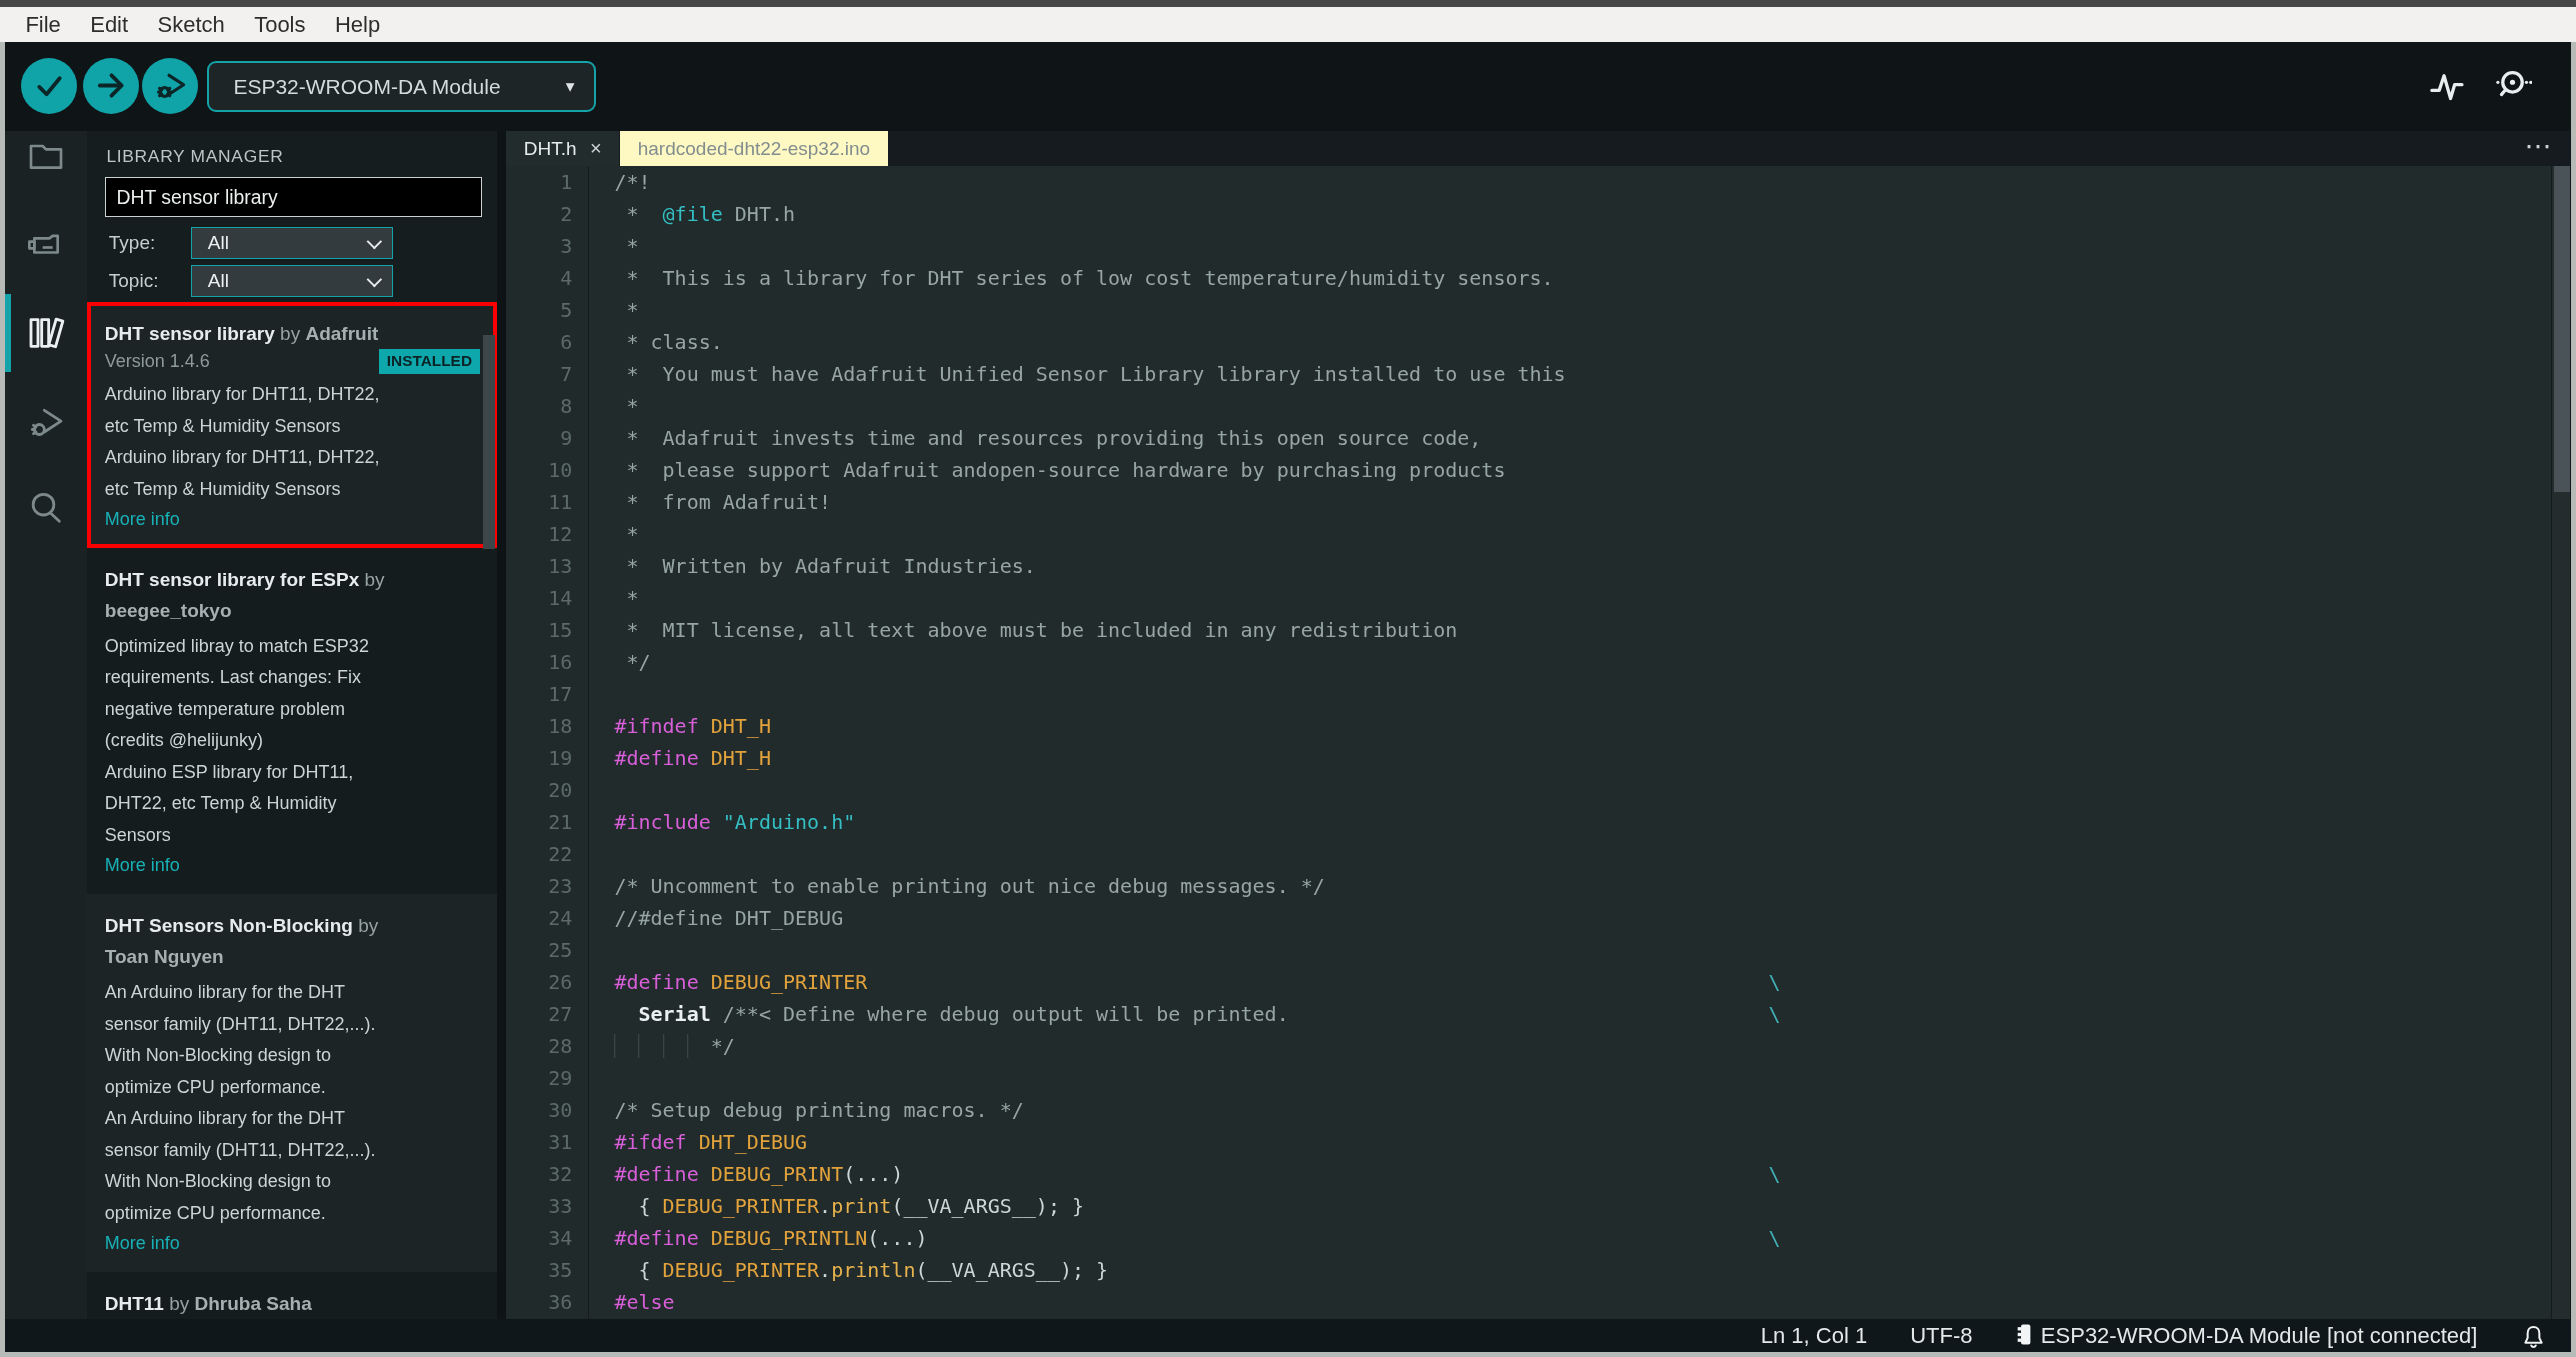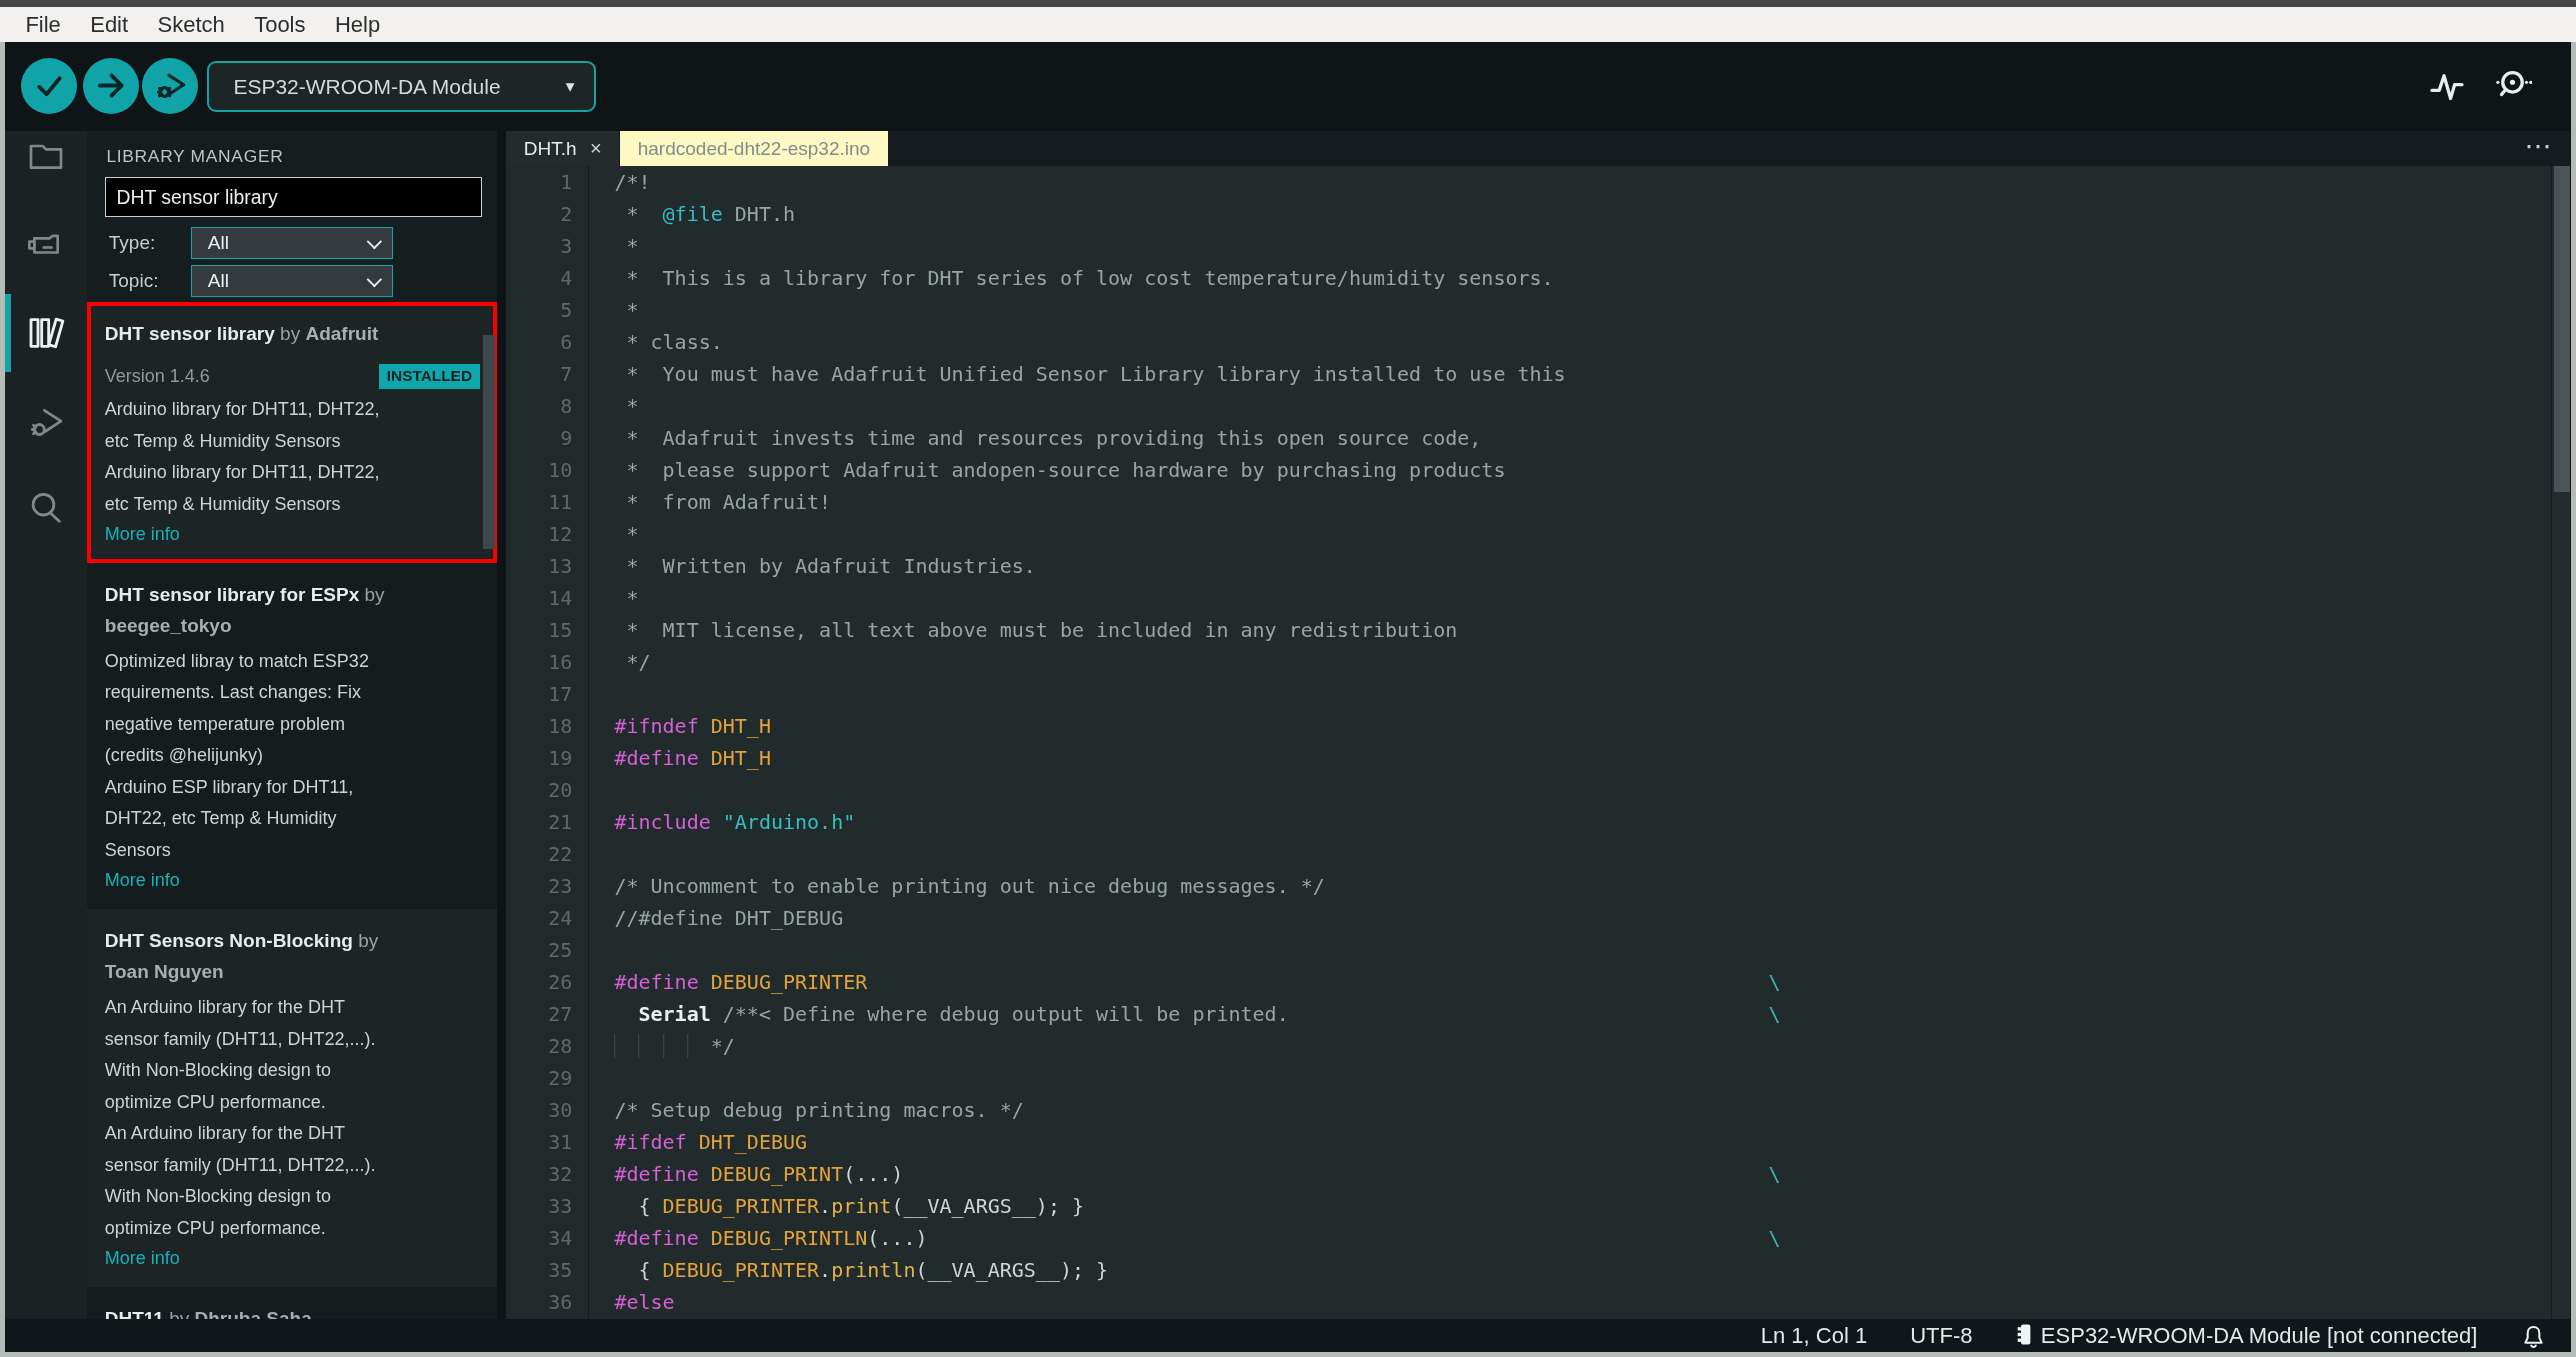--- a/index.html
+++ b/index.html
@@ -49,21 +49,21 @@
 
   .lib-list { position:absolute; left:0; top:171px; width:410px; bottom:0; overflow:hidden; }
   .lib-item { padding:16px 17.4px 17.4px 17.4px; }
   .lib-item:nth-child(odd) { background:#1c2426; }
   .lib-item:nth-child(even) { background:#151c1e; }
   .lib-item.hl { border:4px solid #fb0000; padding:12px 13.4px 13.4px 13.4px; }
   .lib-title { font-size:19px; line-height:31px; color:#e3e9e9; }
   .lib-title .lname { font-weight:bold; color:#e6ecec; }
   .lib-title .lby { color:#96a1a2; }
   .lib-title .lauthor { font-weight:bold; color:#a6b0b1; white-space:nowrap; }
-  .meta-row { display:flex; justify-content:space-between; align-items:center; margin-top:15px; }
+  .meta-row { display:flex; justify-content:space-between; align-items:center; margin-top:0; }
   .lib-version { font-size:18px; color:#8f9a9b; }
   .inst-badge { background:#0ea7ac; color:#0b2325; font-size:15.4px; font-weight:bold; padding:3.4px 8px; }
   .lib-desc { font-size:18px; line-height:31.5px; color:#ccd4d4; margin-top:5.4px; }
   .more-info { display:inline-block; margin-top:4px; font-size:18px; color:#17b1b7; }
   .panel-thumb { position:absolute; right:2.7px; top:204px; width:12px; height:214px; background:#3d4648; }
 
   .splitter { position:absolute; left:492px; top:0; width:9.4px; height:100%; background:#0e1416; }
 
   
   .editor { position:absolute; left:501px; top:0; right:0; height:100%; background:#222b2c; }

